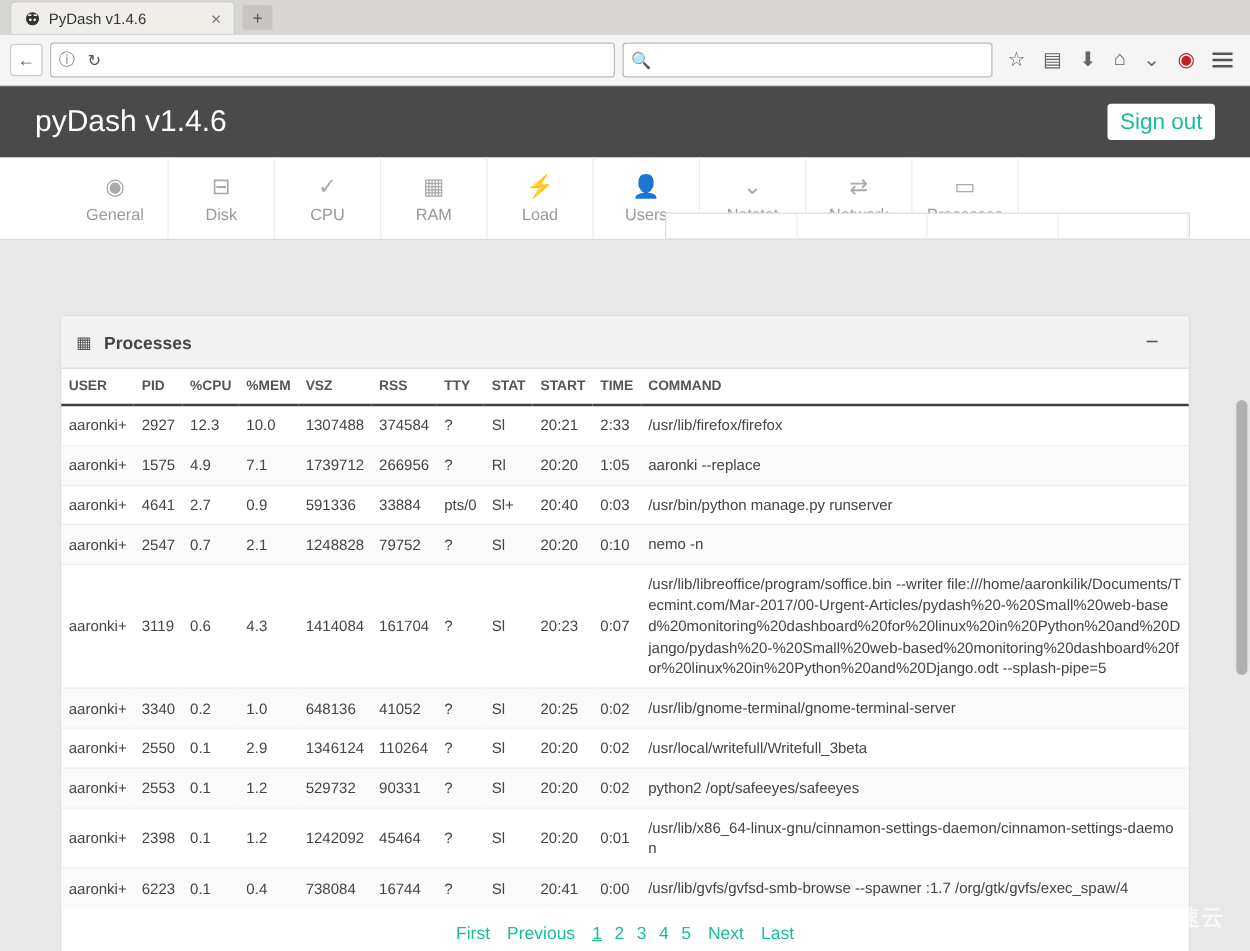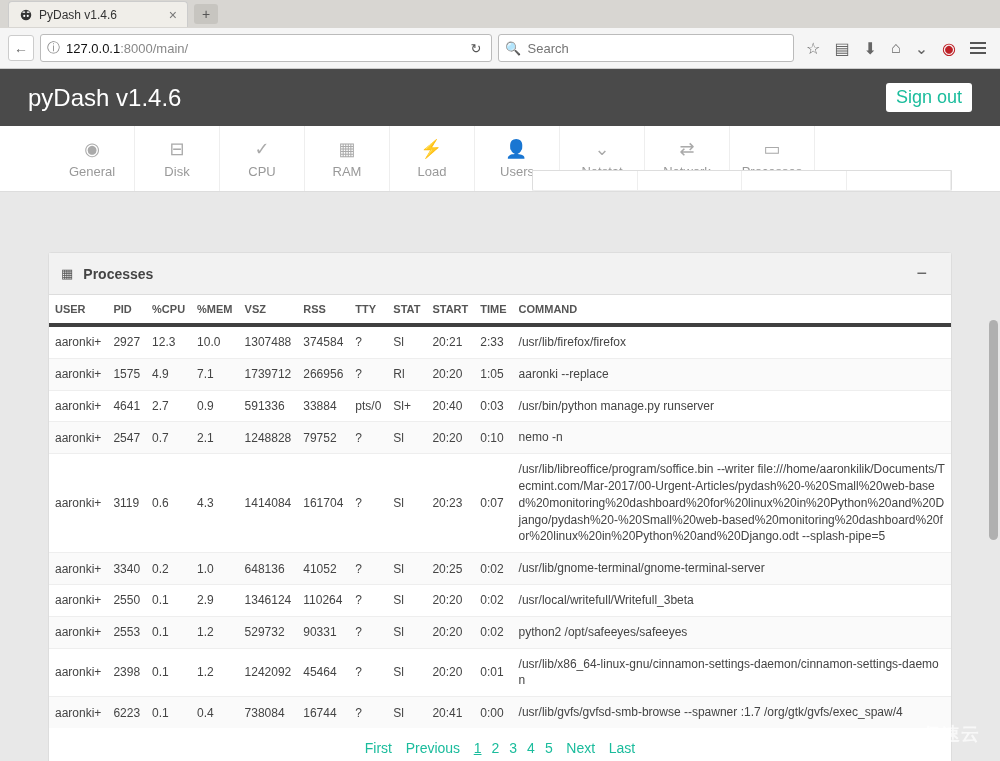--- a/index.html
+++ b/index.html
@@ -48,21 +48,21 @@
 
 
 .content { padding: 10px 48px 20px; }
 .panel { background: #fff; border: 1px solid #ddd; border-radius: 3px; margin-top: 50px; }
 .panel-head { background: #f2f2f2; padding: 10px 12px; border-bottom: 1px solid #ddd; display: flex; align-items: center; }
 .panel-head .picon { margin-right: 10px; color: #555; }
 .panel-head .ptitle { font-weight: bold; color: #444; font-size: 14px; }
 .panel-head .collapse { margin-left: auto; font-size: 18px; color: #555; padding-right: 12px; }
 
 table { width: 100%; border-collapse: collapse; font-size: 12px; }
-thead th { text-align: left; padding: 8px 6px; font-size: 11px; font-weight: bold; color: #555; border-bottom: 4px solid #404040; text-transform: uppercase; }
+thead th { text-align: left; padding: 8px 6px; font-size: 11px; font-weight: bold; color: #555; border-bottom: 2px solid #404040; text-transform: uppercase; }
 tbody td { padding: 7px 6px; border-top: 1px solid #eee; color: #444; vertical-align: middle; }
 tbody tr:nth-child(even) { background: #fafafa; }
 .cmd-cell { word-break: break-all; line-height: 1.4; }
 
 .pager { text-align: center; padding: 12px; }
 .pager a { color: #1abc9c; text-decoration: none; margin: 0 5px; font-size: 14px; }
 .pager .current { text-decoration: underline; }
 
 
 .watermark { position: fixed; right: 20px; bottom: 14px; color: rgba(255,255,255,0.7); font-size: 18px; font-weight: bold; letter-spacing: 1px; }
@@ -88,28 +88,24 @@
       </span>
       <span>PyDash v1.4.6</span>
       <span class="close">×</span>
     </div>
     <div class="new-tab">+</div>
   </div>
   <div class="nav-bar">
     <div class="nav-btn">←</div>
     <div class="addr-bar">
       <span class="info-icon">ⓘ</span>
-      <span class="url">
-        <span class="host">127.0.0.1</span><span>:8000/main/</span>
-      </span>
       <span class="refresh">↻</span>
     </div>
     <div class="search-bar">
       <span>🔍</span>
-      <input type="text" placeholder="Search" style="">
     </div>
     <div class="tool-icons">
       <span>☆</span>
       <span>▤</span>
       <span>⬇</span>
       <span>⌂</span>
       <span>⌄</span>
       <span class="pin-icon">◉</span>
       <span class="hamburger">
           <div></div>

